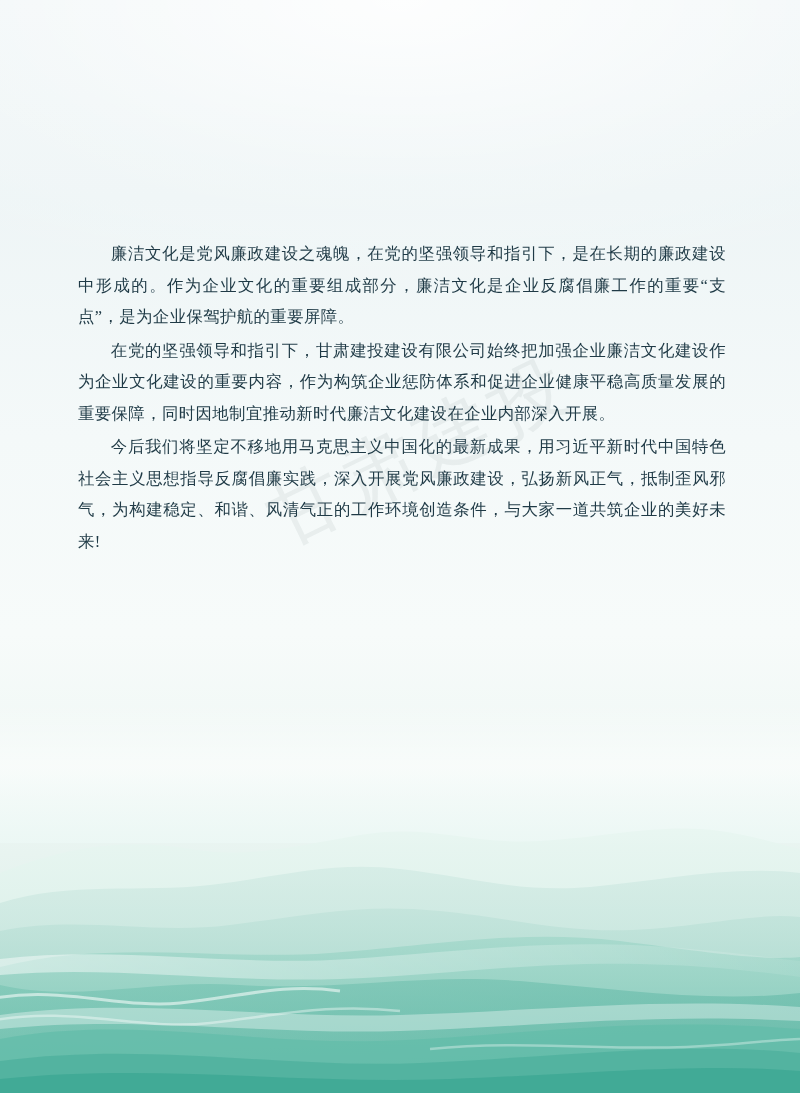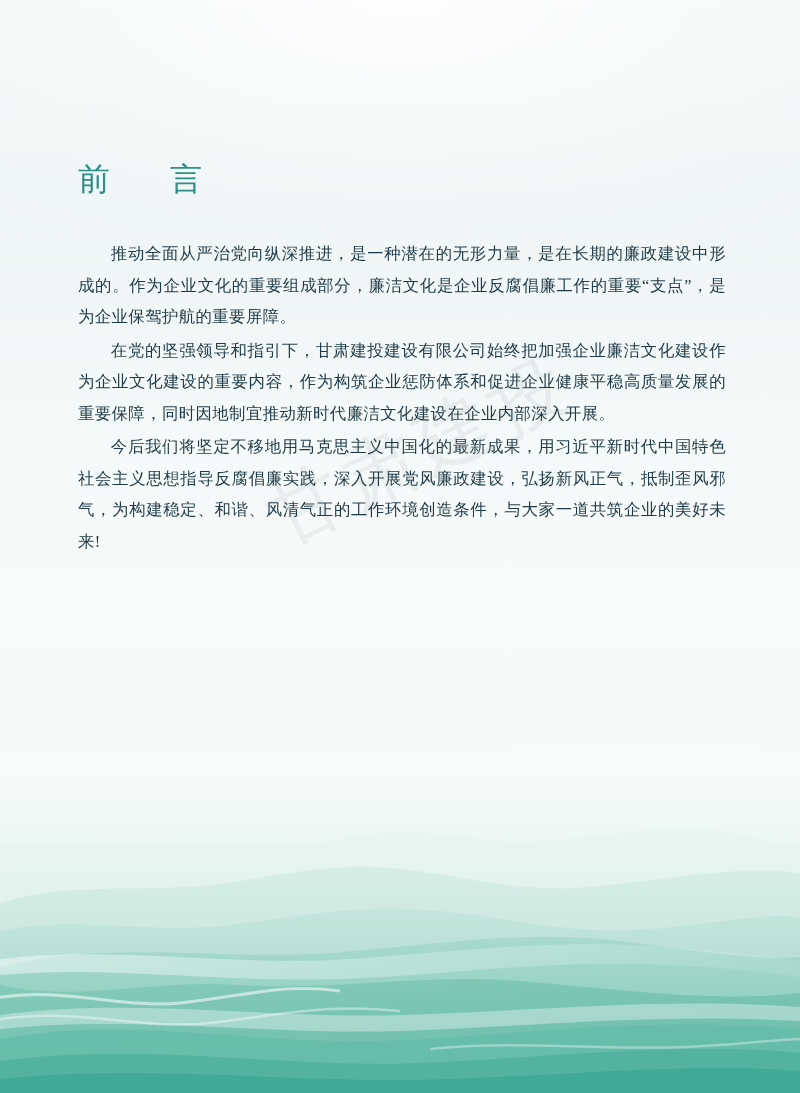--- a/index.html
+++ b/index.html
@@ -112,24 +112,23 @@
 </style>
 </head>
 <body>
 
 <div class="page">
 
   <div class="sheen"></div>
 
   <div class="watermark">甘肃建投</div>
 
-  <div class="title">前　言</div>
 
   <div class="body-text">
-    <p>推动全面从严治党向纵深推进，是一种潜在的无形力量，是在长期的廉政建设中形成的。作为企业文化的重要组成部分，廉洁文化是企业反腐倡廉工作的重要“支点”，是为企业保驾护航的重要屏障。</p>
+    <p>廉洁文化是党风廉政建设之魂魄，在党的坚强领导和指引下，是在长期的廉政建设中形成的。作为企业文化的重要组成部分，廉洁文化是企业反腐倡廉工作的重要“支点”，是为企业保驾护航的重要屏障。</p>
     <p>在党的坚强领导和指引下，甘肃建投建设有限公司始终把加强企业廉洁文化建设作为企业文化建设的重要内容，作为构筑企业惩防体系和促进企业健康平稳高质量发展的重要保障，同时因地制宜推动新时代廉洁文化建设在企业内部深入开展。</p>
     <p>今后我们将坚定不移地用马克思主义中国化的最新成果，用习近平新时代中国特色社会主义思想指导反腐倡廉实践，深入开展党风廉政建设，弘扬新风正气，抵制歪风邪气，为构建稳定、和谐、风清气正的工作环境创造条件，与大家一道共筑企业的美好未来!</p>
   </div>
 
   <div class="mist"></div>
 
   <div class="art">
     <svg width="800" height="340" viewBox="0 0 800 340" xmlns="http://www.w3.org/2000/svg">
       <defs>
         <linearGradient id="g1" x1="0" y1="0" x2="0" y2="1">

